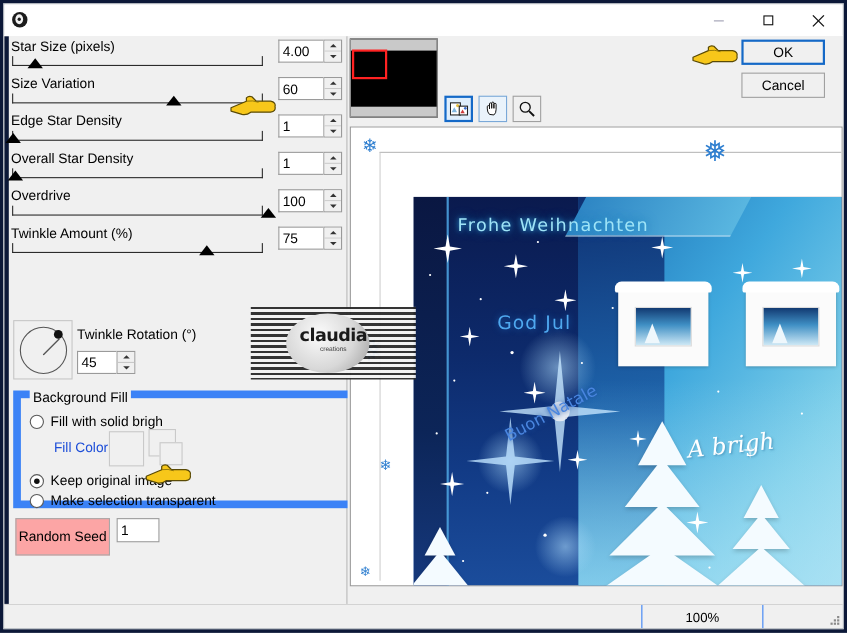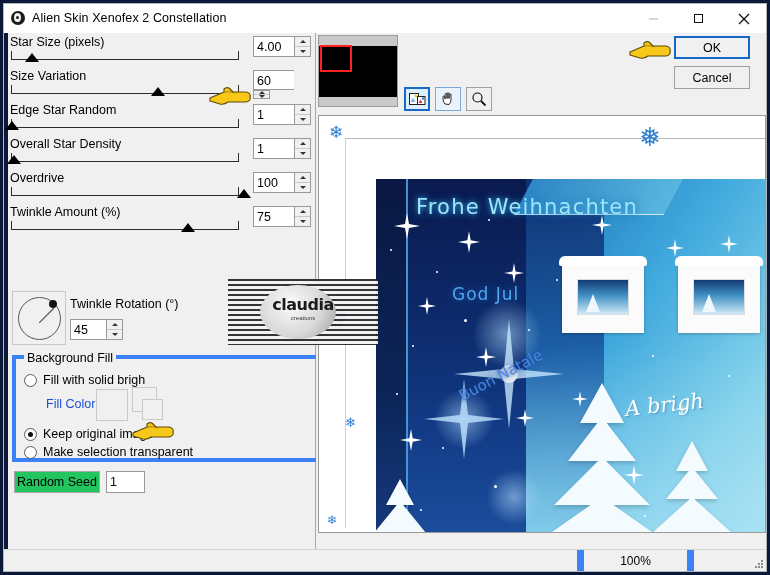--- a/index.html
+++ b/index.html
@@ -155,21 +155,21 @@
     width: 18px; height: 18px;
   }
   .dial-label {
     position: absolute; left: 58px; top: 6px;
     font-size: 12.5px; color: #000; white-space: nowrap;
   }
   
   .groupbox {
     position: absolute; left: 8px; top: 322px;
     width: 328px; height: 107px;
-    border: 4px solid #3b82f6;
+    border: 7px solid #3b82f6;
   }
   .group-title {
     position: absolute; left: 8px; top: -8px;
     background: #f0f0f0; padding: 0 3px;
     font-size: 12.5px; color: #000;
   }
   .radio-row {
     position: absolute; left: 8px;
     display: flex; align-items: center;
     font-size: 12.5px; color: #000;
@@ -187,22 +187,22 @@
   .fillcolor-label {
     position: absolute; left: 30px; top: 38px;
     font-size: 12.5px; color: #1d4ed8;
   }
   .sw {
     position: absolute; border: 1px solid #c9c9c9; background: #f0f0f0;
   }
   
   .seed-btn {
     position: absolute; left: 10px; top: 438px;
-    width: 86px; height: 22px;
-    background: #22c55e; border: 1px solid #a8a8a8;
+    width: 86px; height: 34px;
+    background: #fca5a5; border: 1px solid #a8a8a8;
     font-size: 12.5px; color: #000;
     display: flex; align-items: center; justify-content: center;
   }
   .seed-box {
     position: absolute; left: 102px; top: 438px;
     width: 39px; height: 22px;
     background: #fff; border: 1px solid #9a9a9a;
     font-size: 12.5px; color: #000;
     padding: 3px 0 0 3px;
   }
@@ -340,21 +340,21 @@
     border-left-style: solid; border-right-style: solid;
     border-left-color: transparent; border-right-color: transparent;
     border-bottom-style: solid; border-bottom-color: #f4fbff;
   }
   .card-text {
     position: absolute; color: #cfeaff;
     white-space: nowrap; pointer-events: none;
   }
   .t-frohe {
     left: 40px; top: 16px;
-    font-size: 21px; letter-spacing: 1.2px;
+    font-size: 16px; letter-spacing: 1.2px;
     color: #9fe4f7;
     text-shadow: 0 0 5px #2f9fd8, 0 0 10px #1c6fae;
     font-family: "DejaVu Sans", sans-serif;
   }
   .t-godjul {
     left: 76px; top: 105px;
     font-size: 17px; color: #4fa8ef; letter-spacing: 1px;
     text-shadow: 0 0 6px #1c5fae;
     font-family: "DejaVu Sans", sans-serif;
   }
@@ -421,41 +421,40 @@
   }
   
   .statusbar {
     height: 22px; flex: 0 0 22px;
     background: #f0f0f0;
     border-top: 1px solid #d3d3d3;
     display: flex; align-items: stretch;
     font-size: 12px; color: #000;
   }
   .sb-cell {
-    border-right: 7px solid #3b82f6;
+    border-right: 1px solid #3b82f6;
     display: flex; align-items: center; justify-content: center;
   }
   .sb-grip {
     width: 16px; display: flex; align-items: flex-end; justify-content: flex-end;
     padding: 2px;
   }
 </style>
 </head>
 <body>
 
 <div id="app">
   <div class="window">
 
     <div class="titlebar">
       <div class="app-icon">
         <div class="disc"></div>
           <div class="inner"></div>
           <div class="dot"></div>
       </div>
-      <div class="title-text">Alien Skin Xenofex 2 Constellation</div>
       <div class="win-btns">
         <div class="win-btn">
           <svg width="11" height="11" viewBox="0 0 11 11">
               <line x1="1" y1="6" x2="10" y2="6" stroke="#aab" stroke-width="1"></line>
             </svg>
         </div>
         <div class="win-btn">
           <svg width="11" height="11" viewBox="0 0 11 11">
               <rect x="1.5" y="1.5" width="8" height="8" fill="none" stroke="#111" stroke-width="1"></rect>
             </svg>
@@ -489,35 +488,35 @@
                   <div class="tri-d"></div>
                 </div>
             </div>
           </div>
         </div>
 
         <div class="slider-row" style="top:36px;">
           <div class="slider-label">Size Variation</div>
           <div class="track" style="top:16px; width:228px;"></div>
           <div class="thumb" style="left:141px; top:18px;"></div>
-          <div class="spin" style="left:243px; top:1px;flex-direction:column;">
+          <div class="spin" style="left:243px; top:1px;">
             <div class="spin-box">60</div>
             <div class="spin-btns">
               <div class="spin-up">
                   <div class="tri-u"></div>
                 </div>
               <div class="spin-dn">
                   <div class="tri-d"></div>
                 </div>
             </div>
           </div>
         </div>
 
         <div class="slider-row" style="top:70px;">
-          <div class="slider-label">Edge Star Random</div>
+          <div class="slider-label">Edge Star Density</div>
           <div class="track" style="top:16px; width:228px;"></div>
           <div class="thumb" style="left:-5px; top:18px;"></div>
           <div class="spin" style="left:243px; top:1px;">
             <div class="spin-box">1</div>
             <div class="spin-btns">
               <div class="spin-up">
                   <div class="tri-u"></div>
                 </div>
               <div class="spin-dn">
                   <div class="tri-d"></div>

